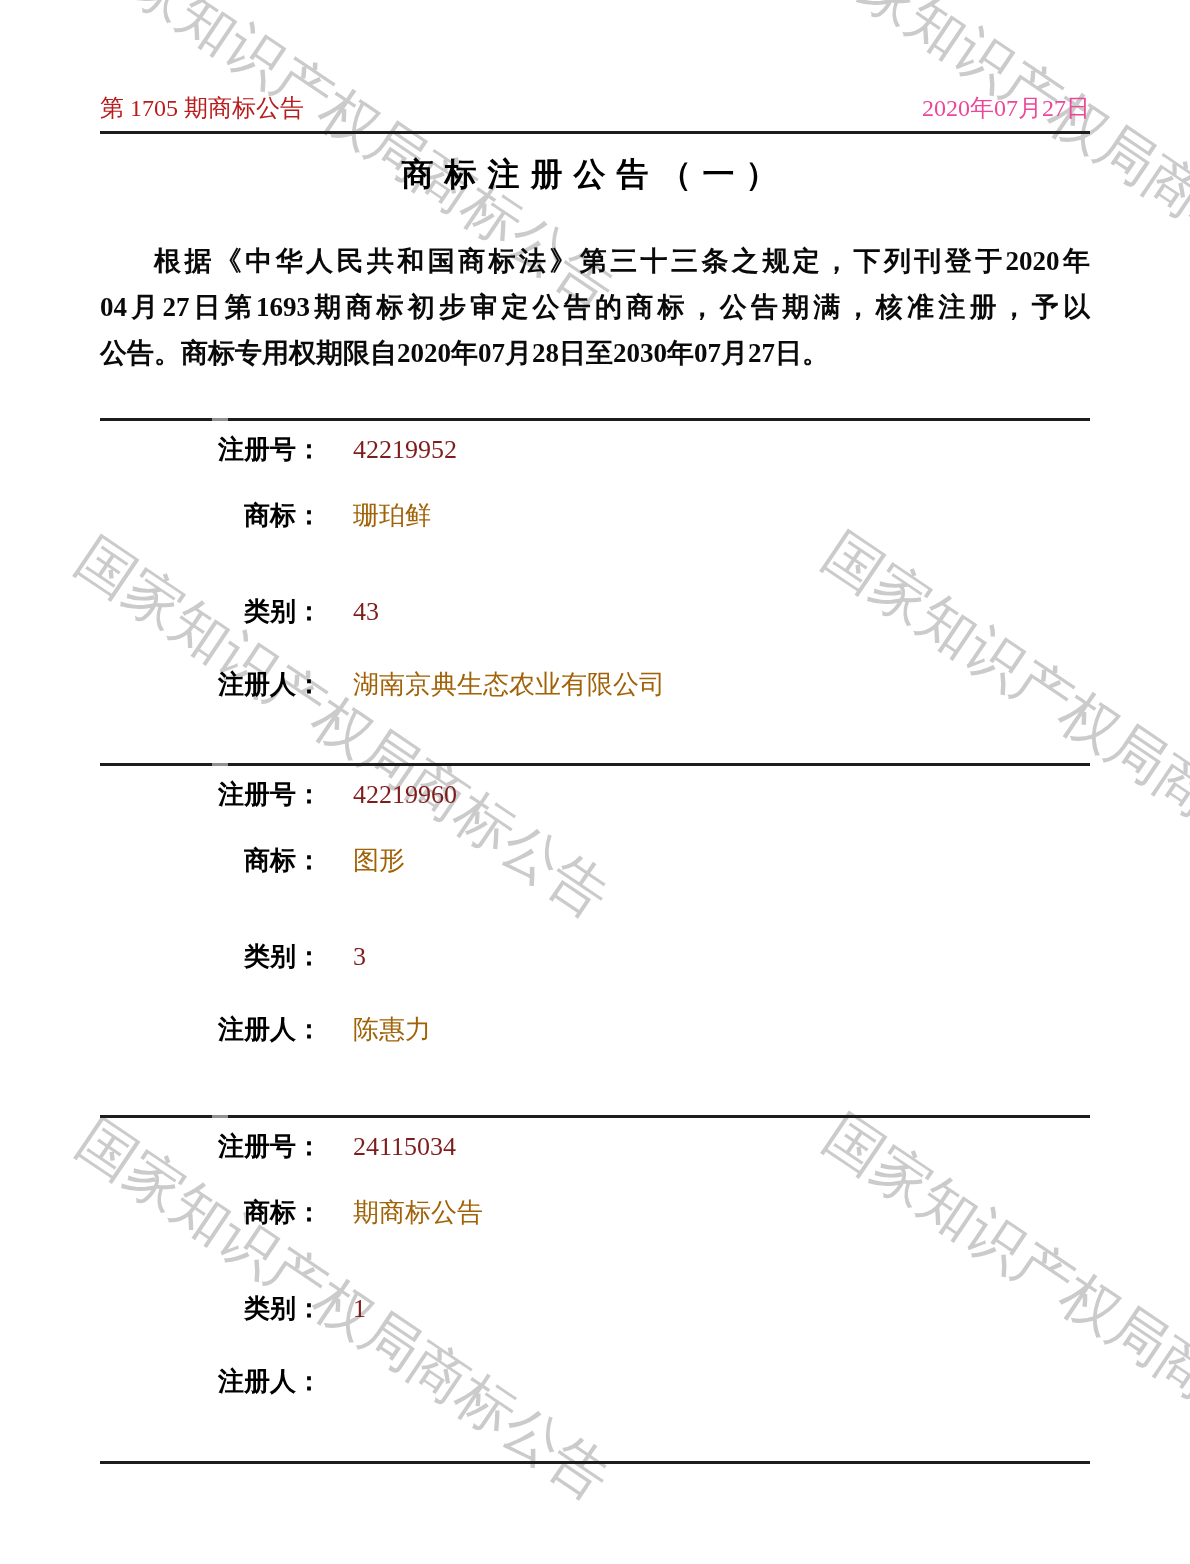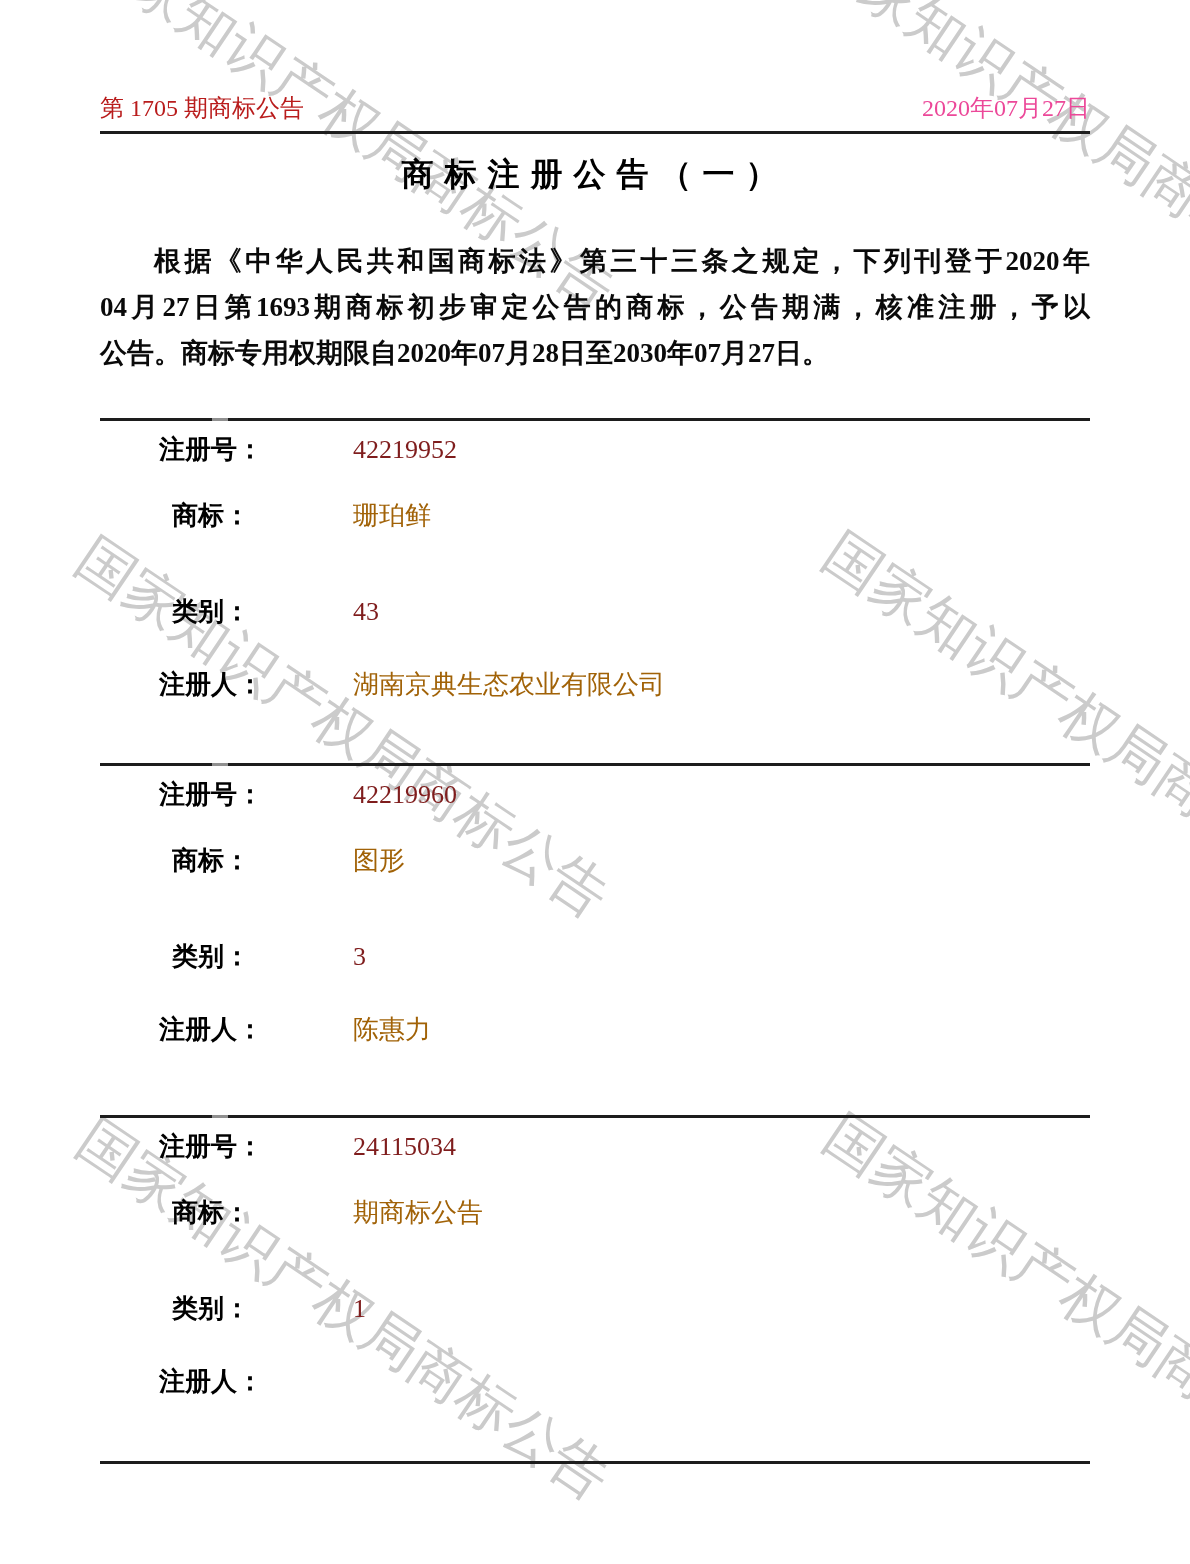--- a/index.html
+++ b/index.html
@@ -55,21 +55,21 @@
   .rec1{top:418px;}
   .rec2{top:763px;}
   .rec3{top:1115px;}
   .record .rule{left:0;top:0;}
   .row{position:absolute;left:0;display:flex;align-items:baseline;line-height:34px;font-size:26px;}
   .row-1{top:14px;}
   .row-2{top:80px;}
   .row-3{top:176px;}
   .row-4{top:249px;}
   .label{
-    display:inline-block;width:222px;text-align:center;
+    display:inline-block;width:222px;text-align:right;
     font-family:"Liberation Sans","DejaVu Sans",sans-serif;
     font-weight:bold;color:#000;
   }
   .value{margin-left:31px;}
   .value-dark{color:#7f1d1d;}
   .value-light{color:#a16207;}
   .bottom-rule{top:1461px;}
 </style>
 </head>
 <body>

